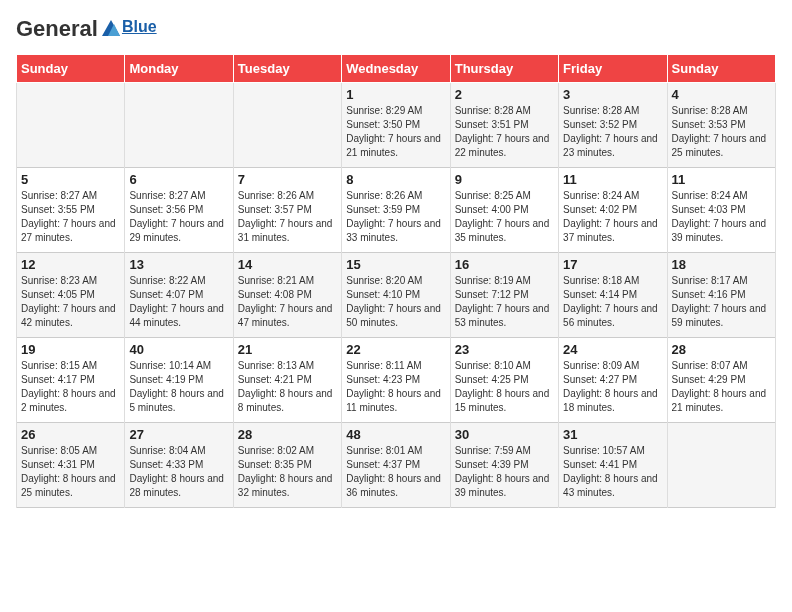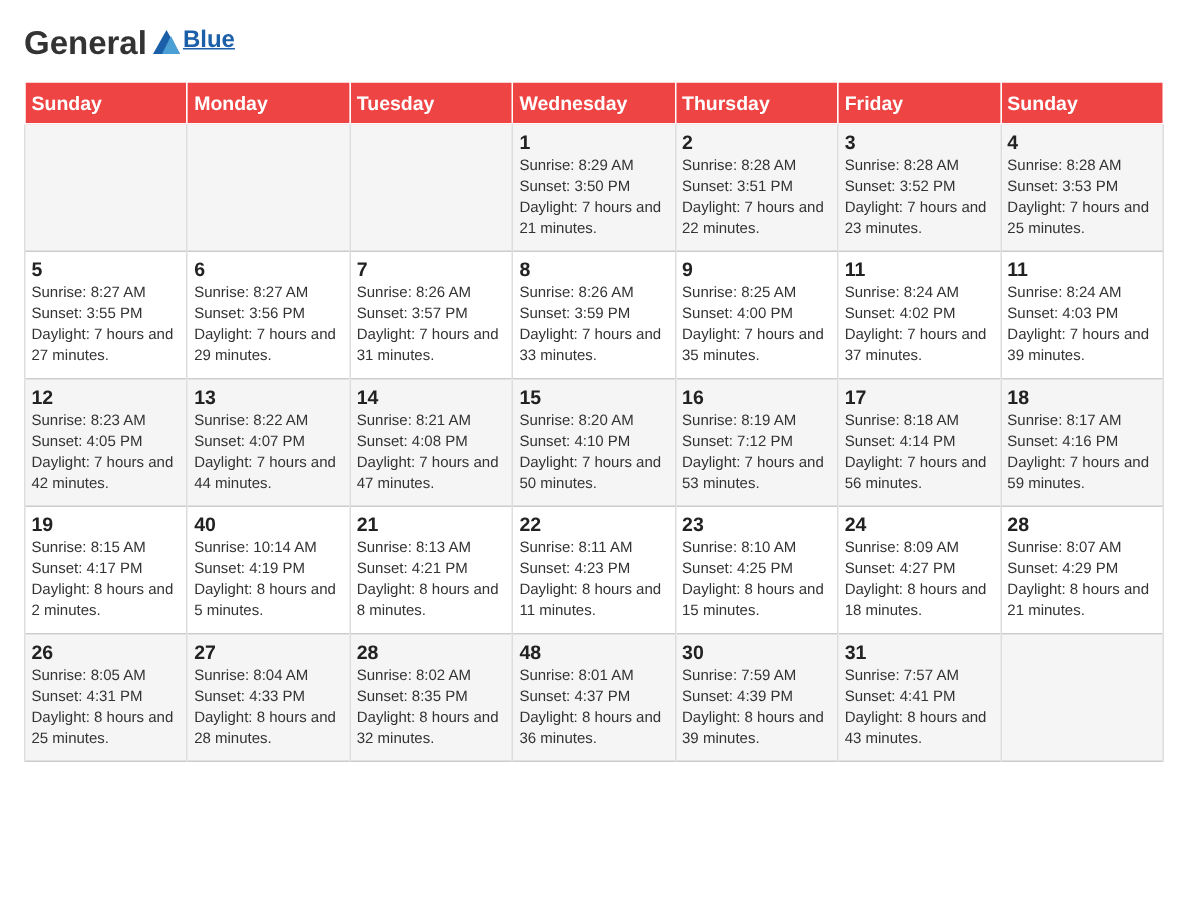--- a/index.html
+++ b/index.html
@@ -299,20 +299,20 @@
 Daylight: 8 hours and 36 minutes.</div>
         </td>
         <td>
           <span class="day-number">30</span>
           <div class="cell-content">Sunrise: 7:59 AM
 Sunset: 4:39 PM
 Daylight: 8 hours and 39 minutes.</div>
         </td>
         <td>
           <span class="day-number">31</span>
-          <div class="cell-content">Sunrise: 7:57 AM
+          <div class="cell-content">Sunrise: 10:57 AM
 Sunset: 4:41 PM
 Daylight: 8 hours and 43 minutes.</div>
         </td>
         <td></td>
       </tr>
     </tbody>
 </table>
 
 </body></html>

